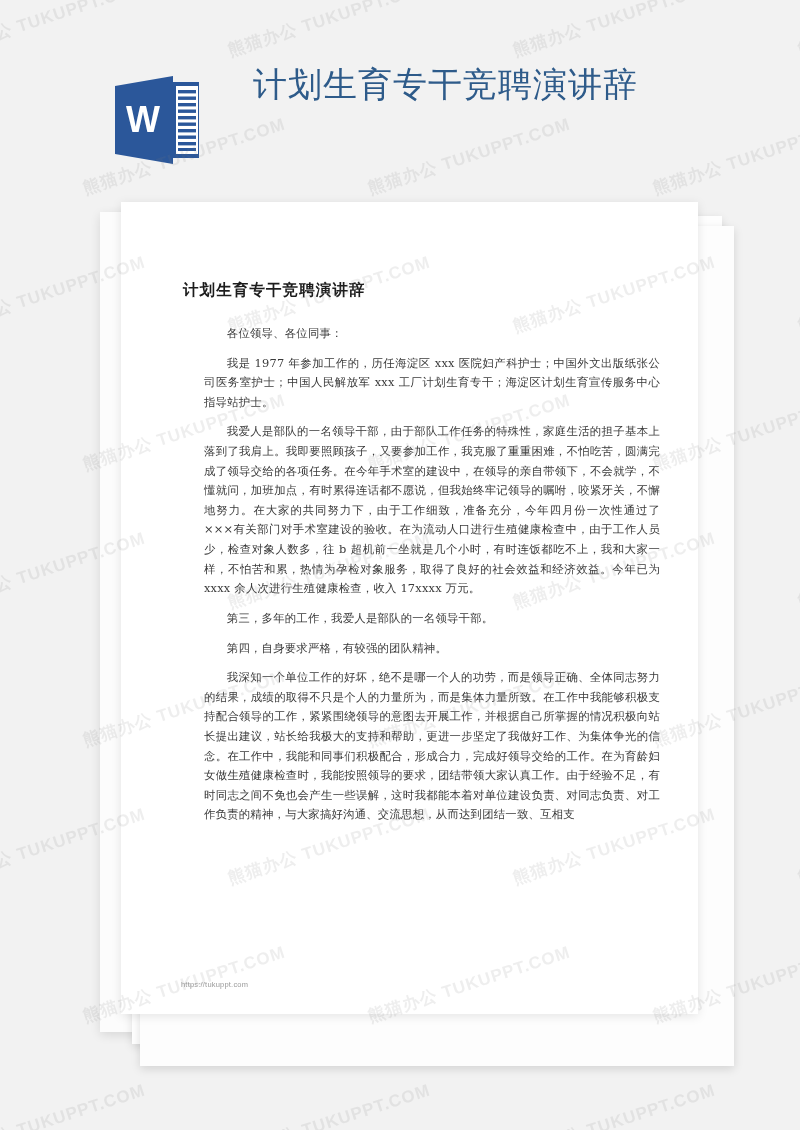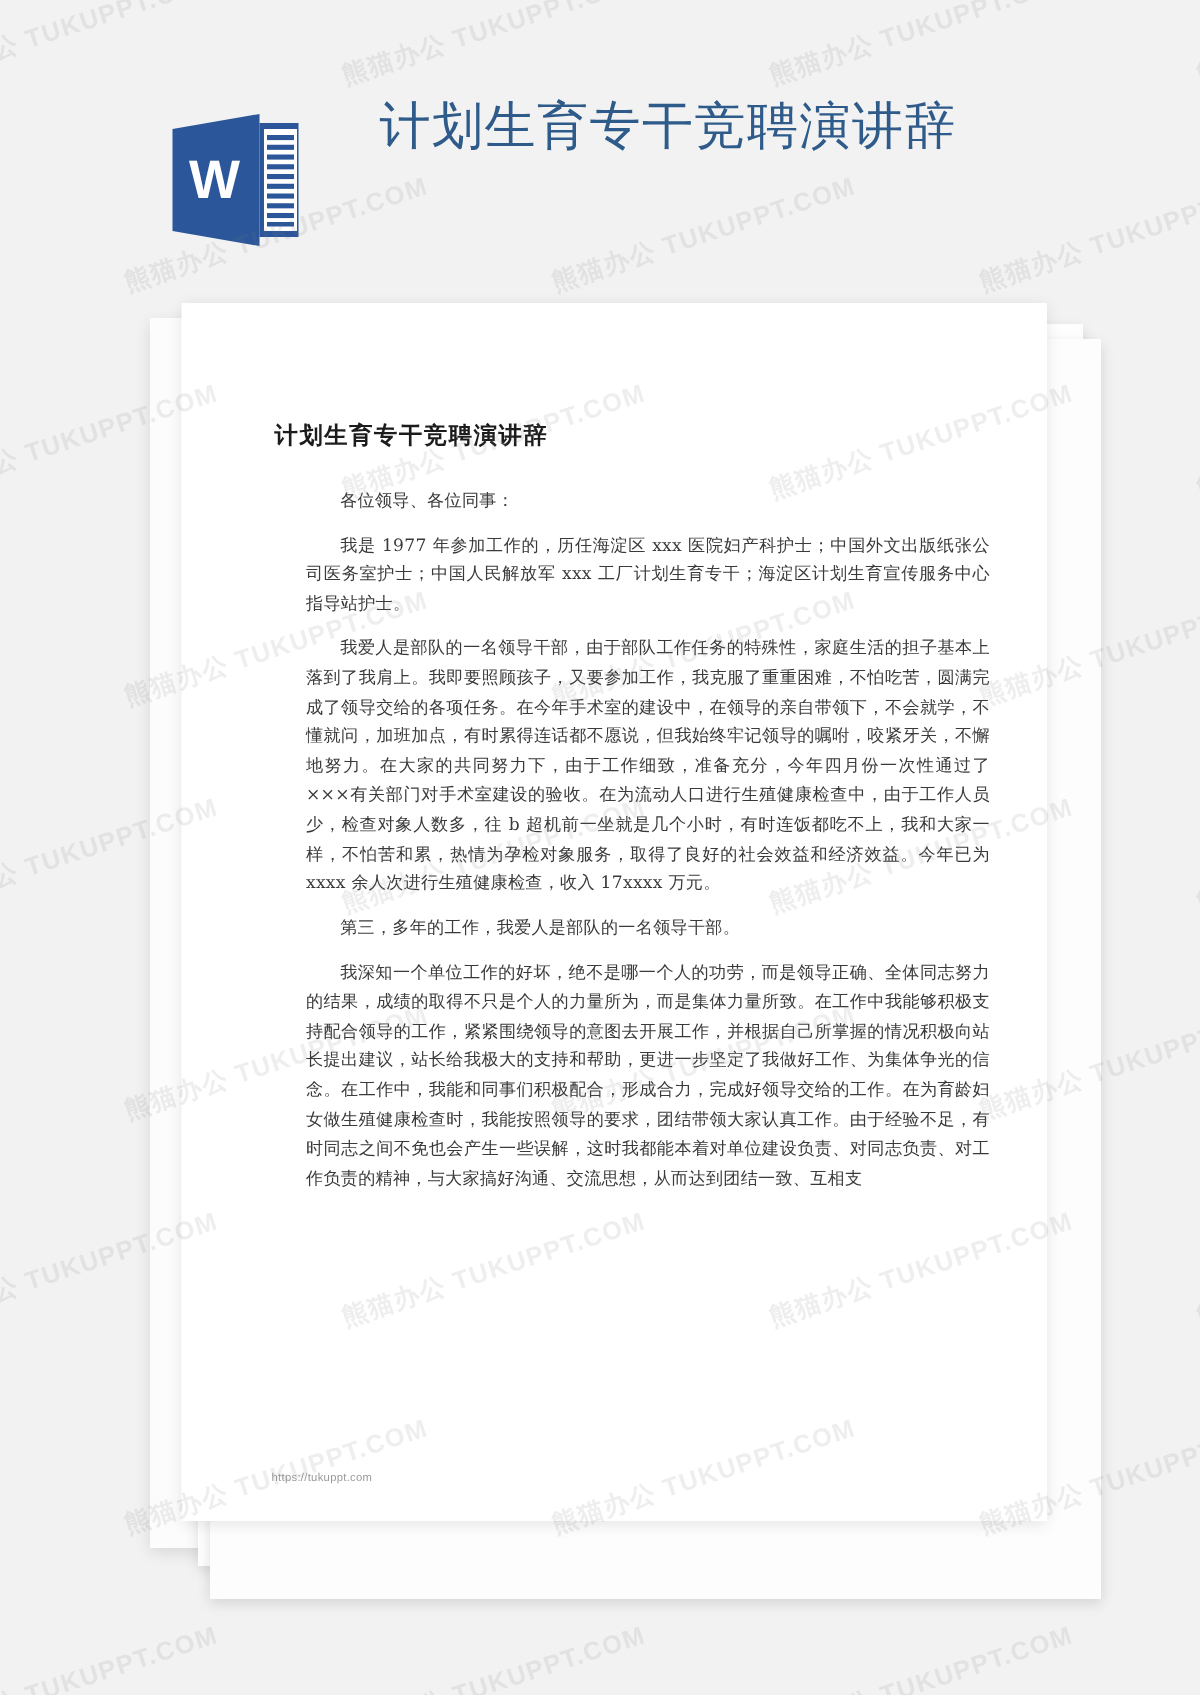--- a/index.html
+++ b/index.html
@@ -180,20 +180,21 @@
   <div id="doc-heading">计划生育专干竞聘演讲辞</div>
 </div>
 
 <div id="page-content">
   <div id="doc-title">计划生育专干竞聘演讲辞</div>
   <div id="doc-body">
       <p class="para">各位领导、各位同事：</p>
       <p class="para">我是 1977 年参加工作的，历任海淀区 xxx 医院妇产科护士；中国外文出版纸张公司医务室护士；中国人民解放军 xxx 工厂计划生育专干；海淀区计划生育宣传服务中心指导站护士。</p>
       <p class="para">我爱人是部队的一名领导干部，由于部队工作任务的特殊性，家庭生活的担子基本上落到了我肩上。我即要照顾孩子，又要参加工作，我克服了重重困难，不怕吃苦，圆满完成了领导交给的各项任务。在今年手术室的建设中，在领导的亲自带领下，不会就学，不懂就问，加班加点，有时累得连话都不愿说，但我始终牢记领导的嘱咐，咬紧牙关，不懈地努力。在大家的共同努力下，由于工作细致，准备充分，今年四月份一次性通过了×××有关部门对手术室建设的验收。在为流动人口进行生殖健康检查中，由于工作人员少，检查对象人数多，往 b 超机前一坐就是几个小时，有时连饭都吃不上，我和大家一样，不怕苦和累，热情为孕检对象服务，取得了良好的社会效益和经济效益。今年已为 xxxx 余人次进行生殖健康检查，收入 17xxxx 万元。</p>
       <p class="para">第三，多年的工作，我爱人是部队的一名领导干部。</p>
+      <p class="para">第四，自身要求严格，有较强的团队精神。</p>
       <p class="para">我深知一个单位工作的好坏，绝不是哪一个人的功劳，而是领导正确、全体同志努力的结果，成绩的取得不只是个人的力量所为，而是集体力量所致。在工作中我能够积极支持配合领导的工作，紧紧围绕领导的意图去开展工作，并根据自己所掌握的情况积极向站长提出建议，站长给我极大的支持和帮助，更进一步坚定了我做好工作、为集体争光的信念。在工作中，我能和同事们积极配合，形成合力，完成好领导交给的工作。在为育龄妇女做生殖健康检查时，我能按照领导的要求，团结带领大家认真工作。由于经验不足，有时同志之间不免也会产生一些误解，这时我都能本着对单位建设负责、对同志负责、对工作负责的精神，与大家搞好沟通、交流思想，从而达到团结一致、互相支</p>
     </div>
   <div id="doc-footer-url">https://tukuppt.com</div>
 </div>
 
 <div id="watermark-layer">
     <div class="wm" style="left: -60px; top: 40px;">熊猫办公 TUKUPPT.COM</div>
     <div class="wm" style="left: 225px; top: 40px;">熊猫办公 TUKUPPT.COM</div>
     <div class="wm" style="left: 510px; top: 40px;">熊猫办公 TUKUPPT.COM</div>
     <div class="wm" style="left: 795px; top: 40px;">熊猫办公 TUKUPPT.COM</div>

